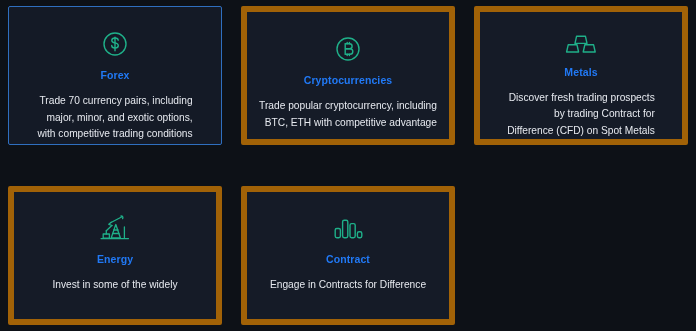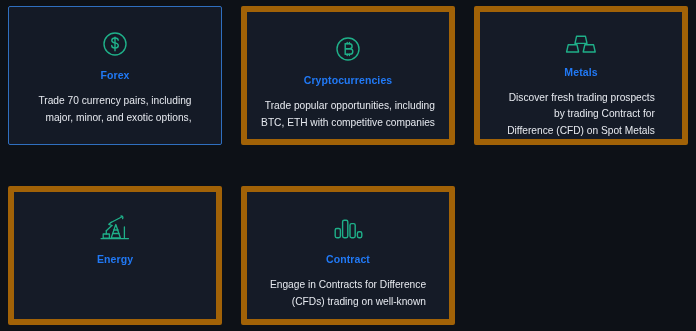--- a/index.html
+++ b/index.html
@@ -78,37 +78,38 @@
       <svg width="30" height="30" viewBox="0 0 30 30" fill="none" stroke="#1fb089" stroke-width="1.4">
         <circle cx="15" cy="15" r="11"></circle>
         <path d="M15 8.2 V21.8" stroke-linecap="round"></path>
         <path d="M18.2 11.3 c0-1.5-1.5-2.3-3.2-2.3 -1.7 0-3.2 0.8-3.2 2.4 0 1.6 1.6 2.1 3.2 2.5 1.7 0.4 3.3 0.9 3.3 2.6 0 1.7-1.6 2.5-3.3 2.5 -1.8 0-3.3-0.9-3.3-2.5" stroke-linecap="round" fill="none"></path>
       </svg>
     </div>
     <div class="card-title">Forex</div>
     <div class="card-desc">
       <span>Trade 70 currency pairs, including</span>
       <span>major, minor, and exotic options,</span>
+      <span>with competitive trading conditions</span>
     </div>
   </div>
 
   <div class="card">
     <div class="icon-wrap">
       <svg width="30" height="30" viewBox="0 0 30 30" fill="none" stroke="#1fb089" stroke-width="1.4">
         <circle cx="15" cy="15" r="11"></circle>
         <path d="M12.2 9.6 V20.4" stroke-linecap="round"></path>
         <path d="M14.2 8.4 V9.7 M16.4 8.4 V9.7 M14.2 20.3 V21.6 M16.4 20.3 V21.6" stroke-linecap="round"></path>
         <path d="M12.2 9.7 h4.3 c1.6 0 2.6 1 2.6 2.5 0 1.5-1 2.5-2.6 2.5 h-4.3" stroke-linejoin="round"></path>
         <path d="M12.2 14.7 h4.8 c1.7 0 2.8 1.1 2.8 2.8 0 1.7-1.1 2.8-2.8 2.8 h-4.8" stroke-linejoin="round"></path>
       </svg>
     </div>
     <div class="card-title">Cryptocurrencies</div>
     <div class="card-desc">
-      <span>Trade popular opportunities, including</span>
-      <span>BTC, ETH with competitive companies</span>
+      <span>Trade popular cryptocurrency, including</span>
+      <span>BTC, ETH with competitive advantage</span>
     </div>
   </div>
 
 
   <div class="card row2">
     <div class="icon-wrap">
       <svg width="34" height="28" viewBox="0 0 34 28" fill="none" stroke="#1fb089" stroke-width="1.4">
         <path d="M12.6 5.2 h8.8 l1.6 7.2 h-12 z" stroke-linejoin="round"></path>
         <path d="M4.2 13.8 h8.8 l1.6 7.2 h-12 z" stroke-linejoin="round"></path>
         <path d="M20.8 13.8 h8.8 l1.6 7.2 h-12 z" stroke-linejoin="round"></path>
@@ -132,32 +133,32 @@
         <path d="M14.7 20.5 h6.3 M15.8 17 h4.2" stroke-linecap="round"></path>
         <path d="M5.2 21 h6.2 v4.2 h-6.2 z" stroke-linejoin="round"></path>
         <path d="M8.3 17.8 V21" stroke-linecap="round"></path>
         <path d="M8.3 17.8 L13.6 12.8" stroke-linecap="round"></path>
         <path d="M26.4 14 V25" stroke-linecap="round"></path>
         <path d="M3 25.6 h27.5" stroke-linecap="round" stroke-width="1.1"></path>
       </svg>
     </div>
     <div class="card-title">Energy</div>
     <div class="card-desc">
+      <span>Invest in some of the widely</span>
     </div>
   </div>
 
   <div class="card row2">
     <div class="icon-wrap">
       <svg width="32" height="28" viewBox="0 0 32 28" fill="none" stroke="#1fb089" stroke-width="1.4">
         <rect x="3.2" y="13.5" width="5.2" height="9.2" rx="1.6"></rect>
         <rect x="10.6" y="5.2" width="5.2" height="17.5" rx="1.6"></rect>
         <rect x="18" y="8.6" width="5.2" height="14.1" rx="1.6"></rect>
         <rect x="25.4" y="16.8" width="4.4" height="5.9" rx="1.6"></rect>
       </svg>
     </div>
     <div class="card-title">Contract</div>
     <div class="card-desc">
       <span>Engage in Contracts for Difference</span>
-      <span>(CFDs) trading on well-known</span>
     </div>
   </div>
 
 </div>
 
 </body></html>

